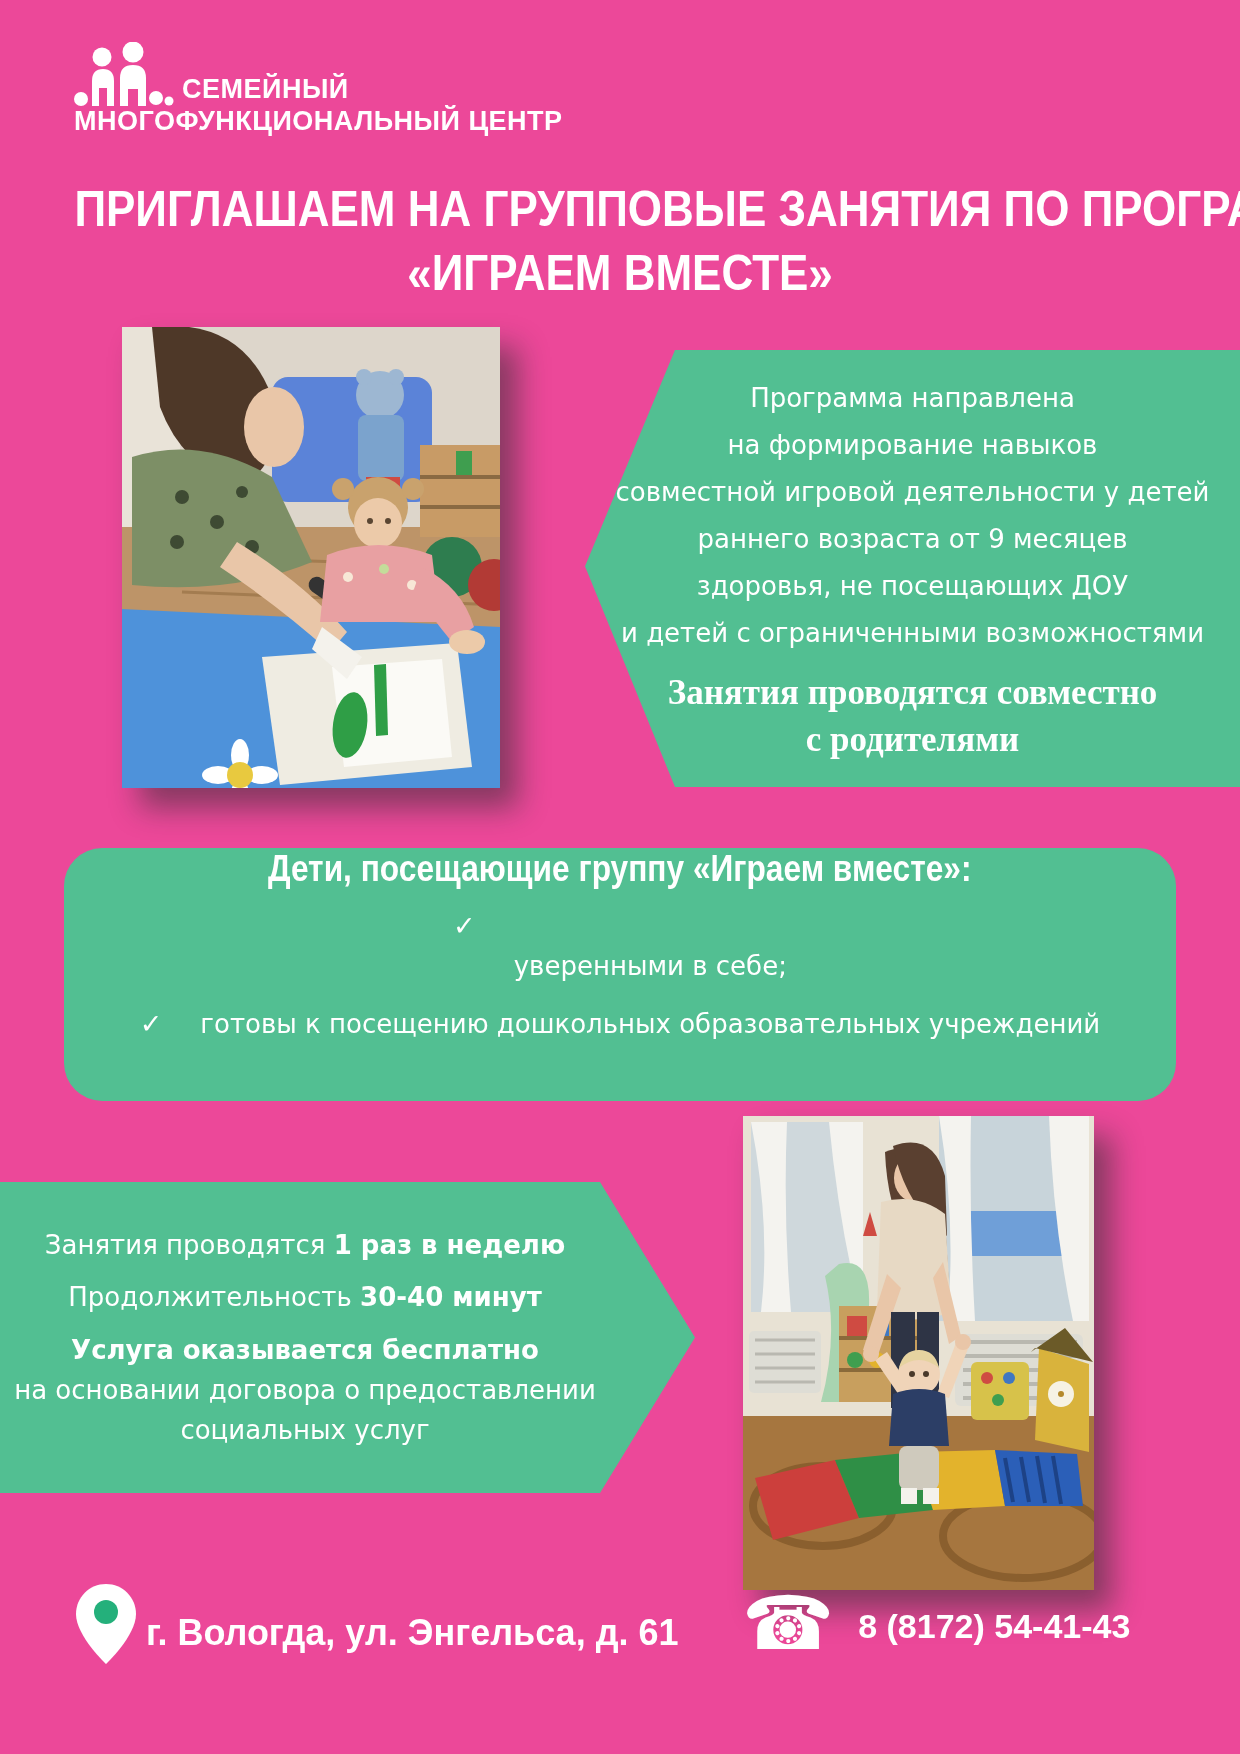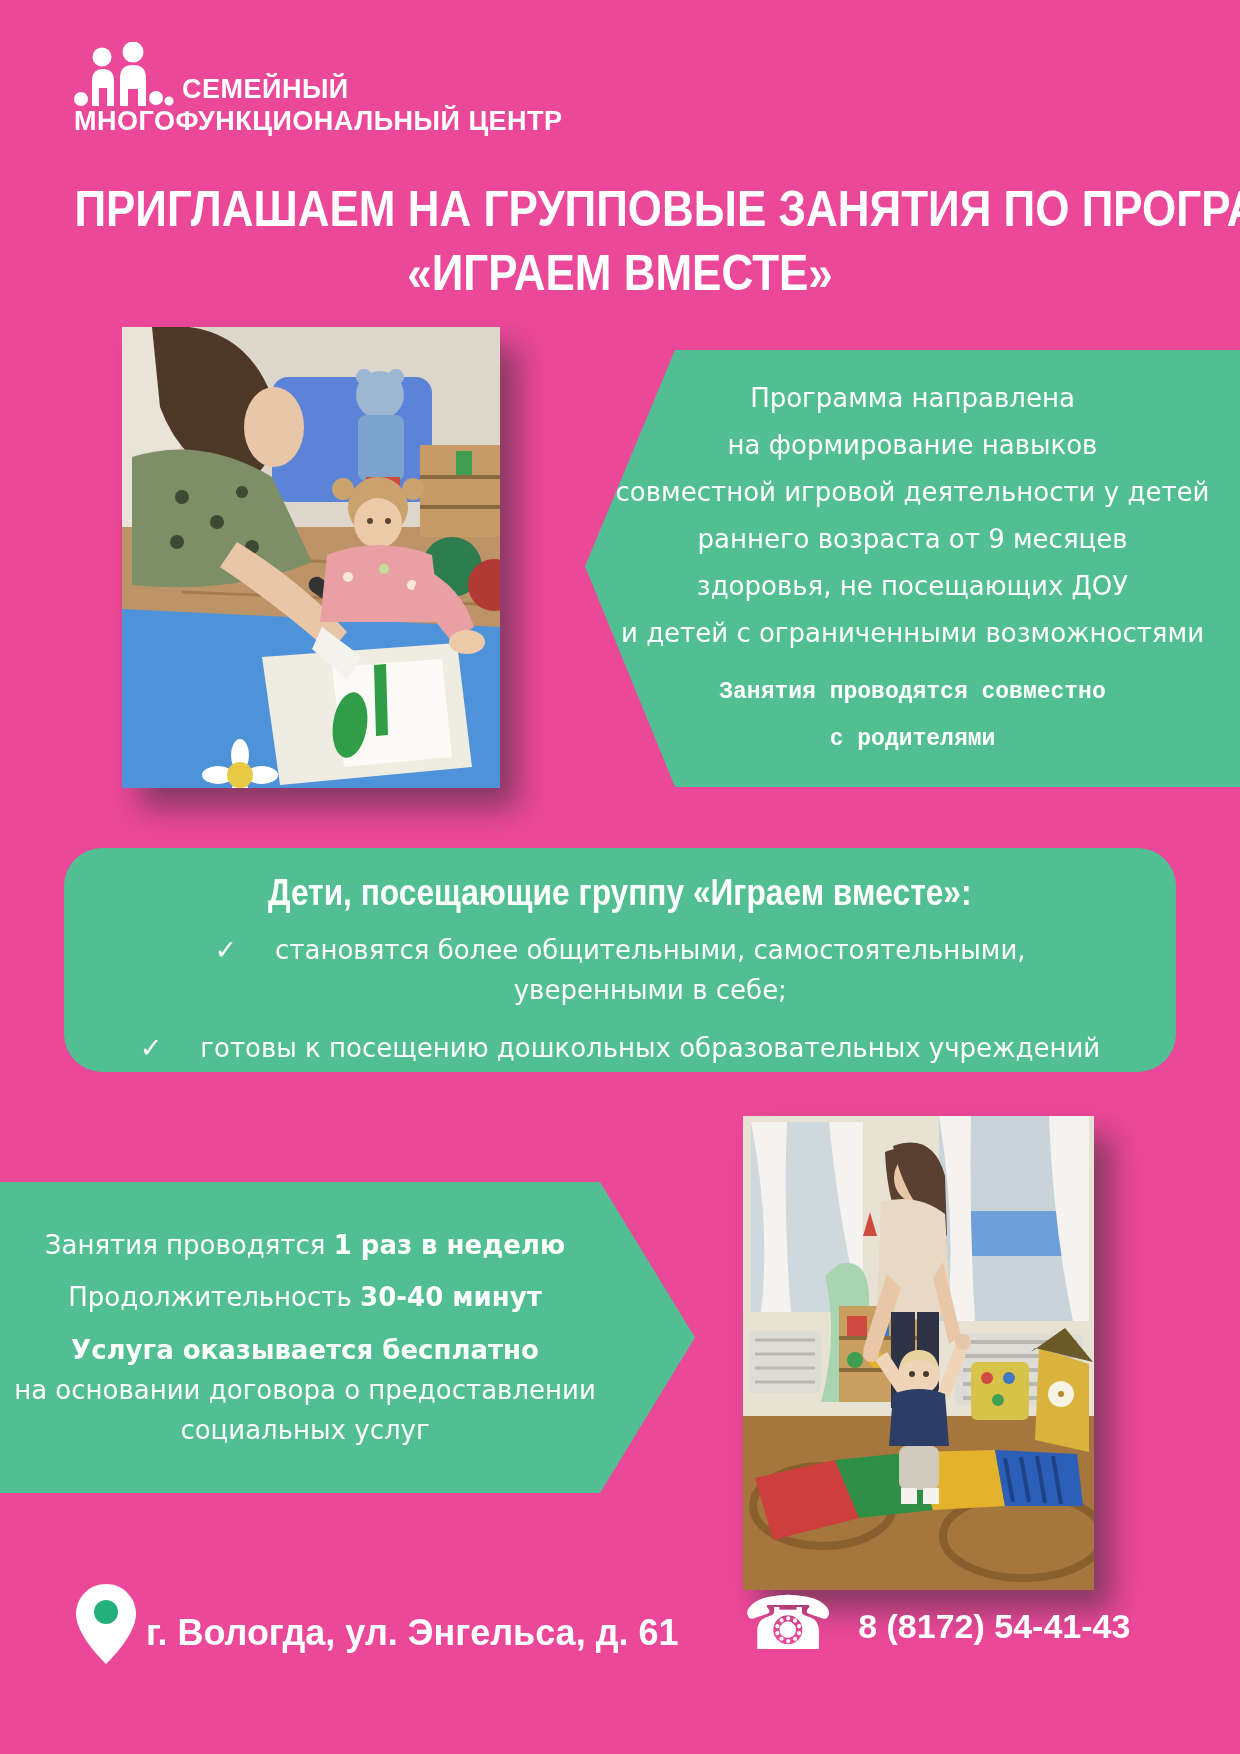--- a/index.html
+++ b/index.html
@@ -28,29 +28,29 @@
   .photo svg{display:block;}
   
   .program-panel{
     position:absolute;left:585px;top:350px;width:655px;height:437px;
     background:#52bf92;
     clip-path:polygon(13.74% 0,100% 0,100% 100%,13.74% 100%,0 49.5%);
     display:flex;flex-direction:column;justify-content:center;align-items:center;
     text-align:center;
   }
   .program-line{font-size:26px;line-height:47px;white-space:nowrap;}
-  .program-bold{font-family:Liberation Mono, monospace;font-weight:bold;font-size:23px;
+  .program-bold{font-family:Liberation Serif, serif;font-weight:bold;font-size:35px;
                 line-height:47px;white-space:nowrap;}
   .program-bold-wrap{margin-top:12px;}
   
   .benefits{
-    position:absolute;left:64px;top:848px;width:1112px;height:224px;
+    position:absolute;left:64px;top:848px;width:1112px;height:253px;
     background:#52bf92;border-radius:38px;
     display:flex;flex-direction:column;align-items:center;justify-content:flex-start;
-    padding-top:24px;box-sizing:border-box;
+    box-sizing:border-box;
   }
   .benefits-heading{font-family:"Liberation Sans",sans-serif;font-weight:bold;font-size:36px;
                     white-space:nowrap;}
   .benefit-item{display:flex;align-items:flex-start;justify-content:center;margin-top:16px;}
   .check{font-size:27px;line-height:40px;margin-right:38px;}
   .benefit-text{font-size:26px;line-height:40px;text-align:center;}
   .benefit-item2{margin-top:18px;}
   
   .details-panel{
     position:absolute;left:0;top:1182px;width:695px;height:311px;
@@ -178,21 +178,21 @@
     </div>
   </div>
 
   <div class="benefits">
     <div class="benefits-heading">
       <span class="cond">Дети, посещающие группу «Играем вместе»:</span>
     </div>
     <div class="benefit-item">
       <span class="check">✓</span>
       <span class="benefit-text">
-        <span>становятся более общительными, самостоятельными,</span><br>
+        <br>
         <span>уверенными в себе;</span>
       </span>
     </div>
     <div class="benefit-item benefit-item2">
       <span class="check">✓</span>
       <span class="benefit-text">готовы к посещению дошкольных образовательных учреждений</span>
     </div>
   </div>
 
   <div class="details-panel">

